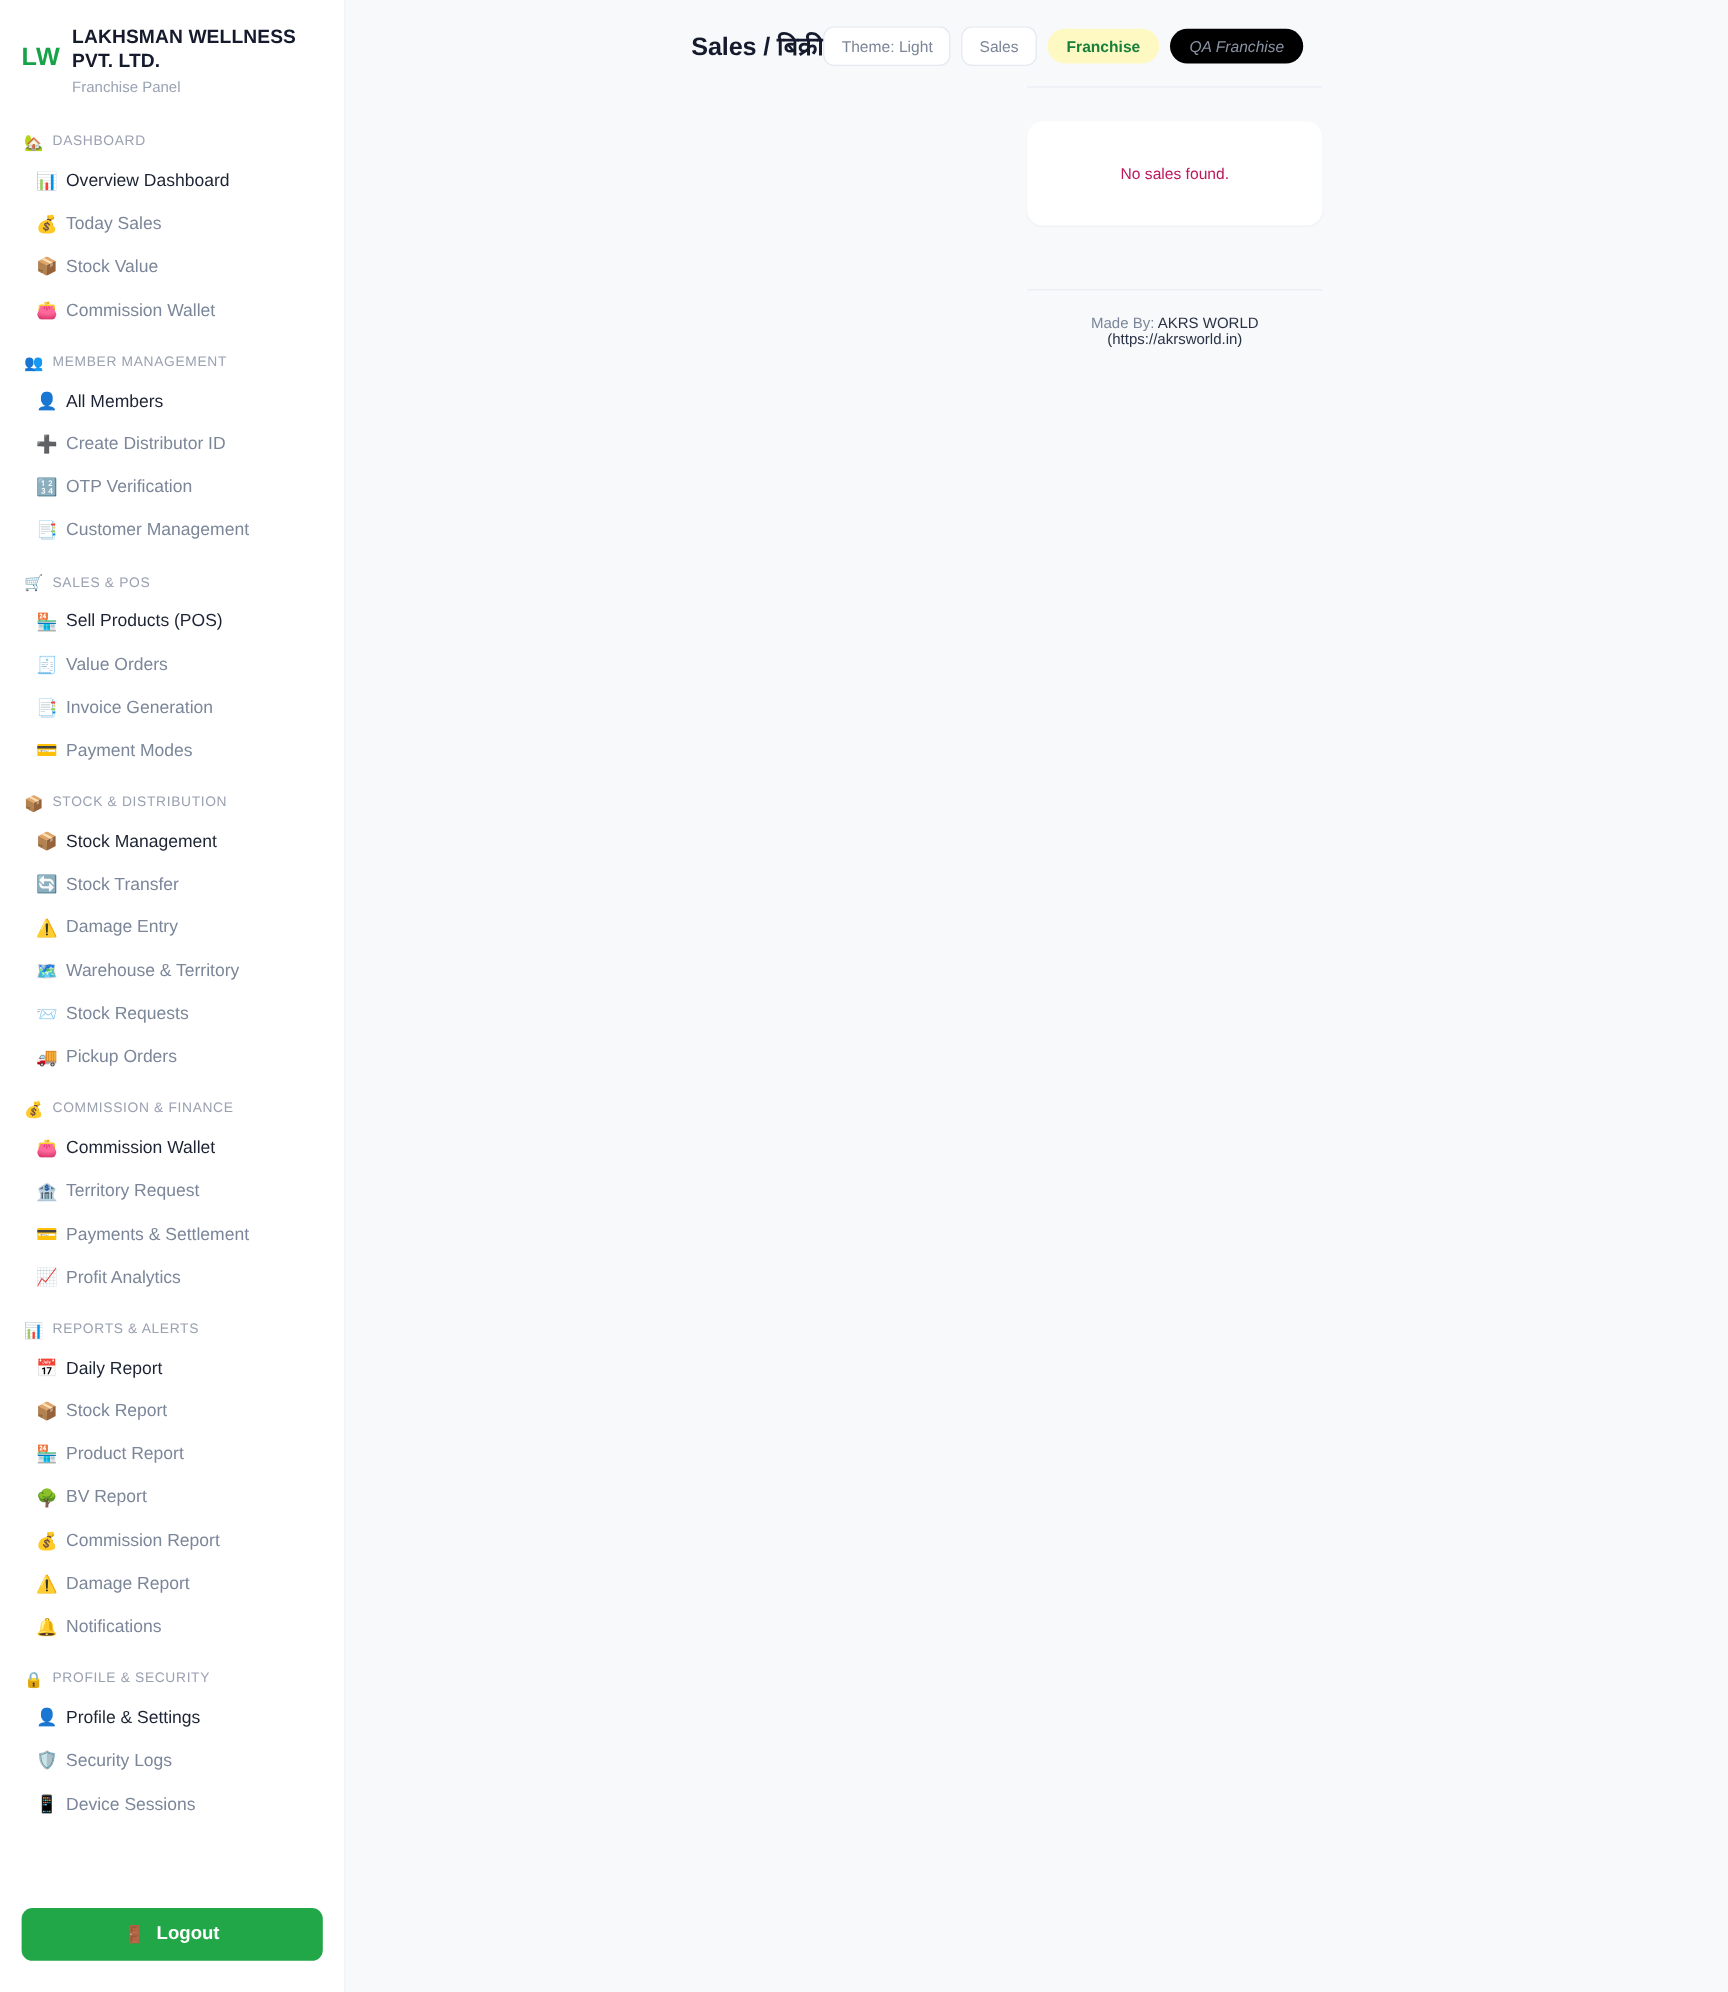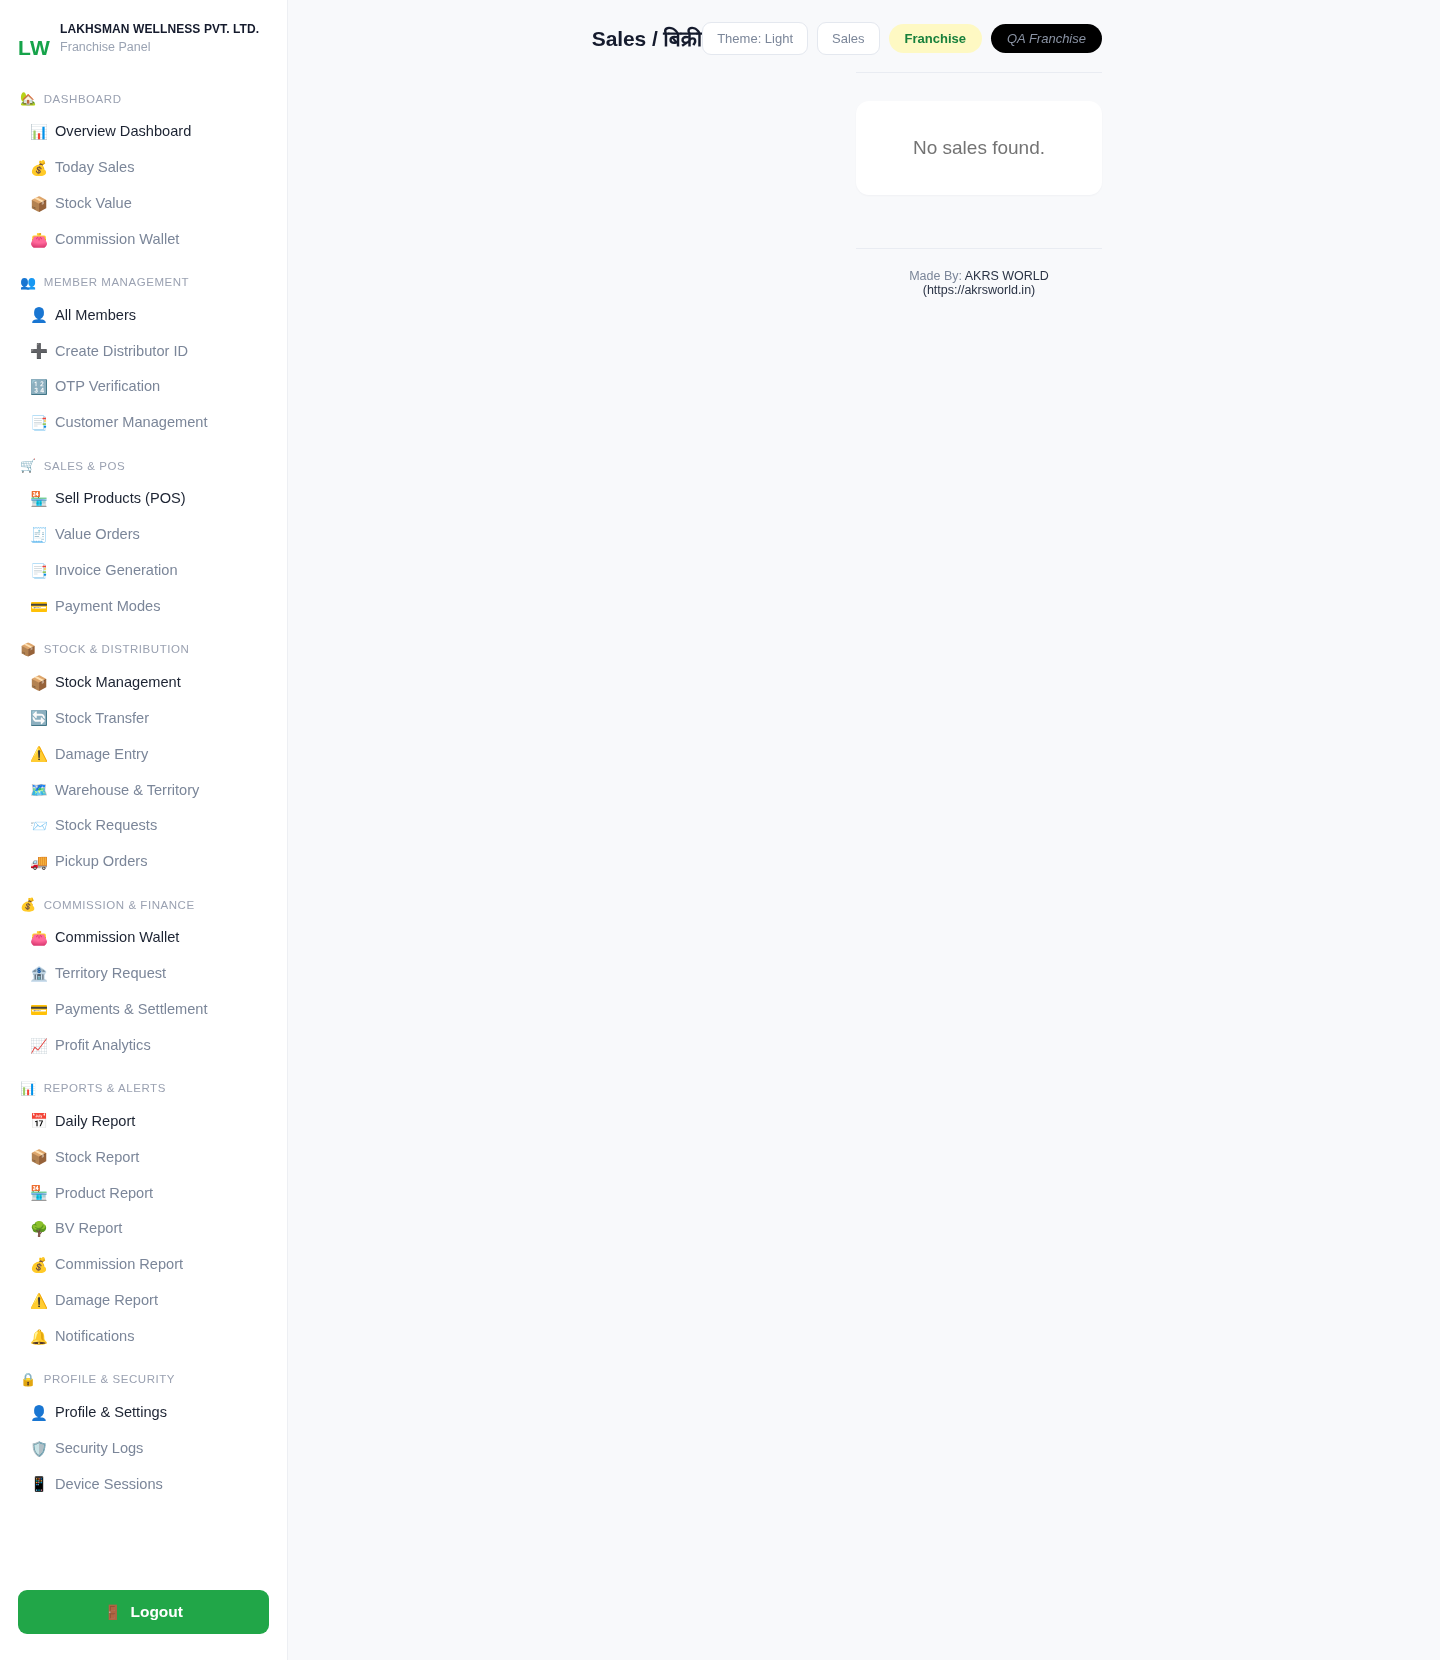--- a/index.html
+++ b/index.html
@@ -40,21 +40,21 @@
     font-size: 21px;
     font-weight: 700;
     color: #16a34a;
     letter-spacing: 0.3px;
     line-height: 1.15;
     padding-top: 14px;
     flex: 0 0 auto;
   }
   .brand-text { flex: 1 1 auto; }
   .brand-title {
-    font-size: 12px;
+    font-size: 16px;
     font-weight: 700;
     color: #151b2d;
     line-height: 1.28;
     letter-spacing: 0.1px;
   }
   .brand-sub {
     font-size: 12.5px;
     color: #9aa3b3;
     margin-top: 3px;
     font-weight: 400;
@@ -119,21 +119,21 @@
   
   .main {
     flex: 1 1 auto;
     background: #f8f9fb;
     padding: 0 0 0 0;
   }
 
   .topbar {
     display: flex;
     align-items: center;
-    justify-content: flex-end;
+    justify-content: flex-start;
     padding: 14px 90px 0 288px;
     height: 62px;
   }
   .page-title {
     font-size: 21px;
     font-weight: 700;
     color: #151b2d;
     letter-spacing: -0.1px;
   }
   .top-actions { display: flex; align-items: center; gap: 9px; }
@@ -170,21 +170,21 @@
 
   .content { padding: 28px 90px 0 568px; }
 
   .card {
     background: #ffffff;
     border-radius: 13px;
     padding: 36px 24px;
     text-align: center;
     box-shadow: 0 1px 2px rgba(20,30,60,0.035);
   }
-  .empty-msg { font-size: 19px; color: #737373; }
+  .empty-msg { font-size: 13px; color: #be185d; }
 
   .footer-sep {
     height: 1px;
     background: #e9ecf2;
     margin: 53px 0 0 0;
   }
   .footer {
     text-align: center;
     padding: 20px 0 0 0;
     font-size: 12.5px;

